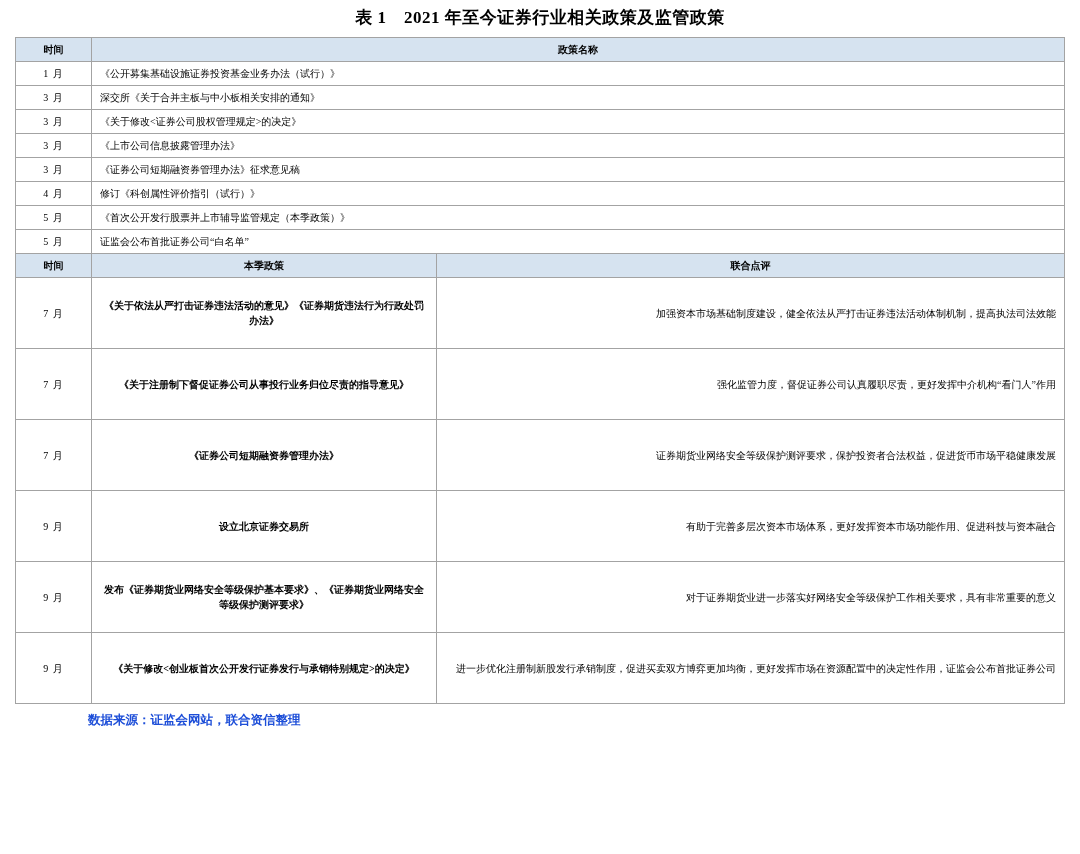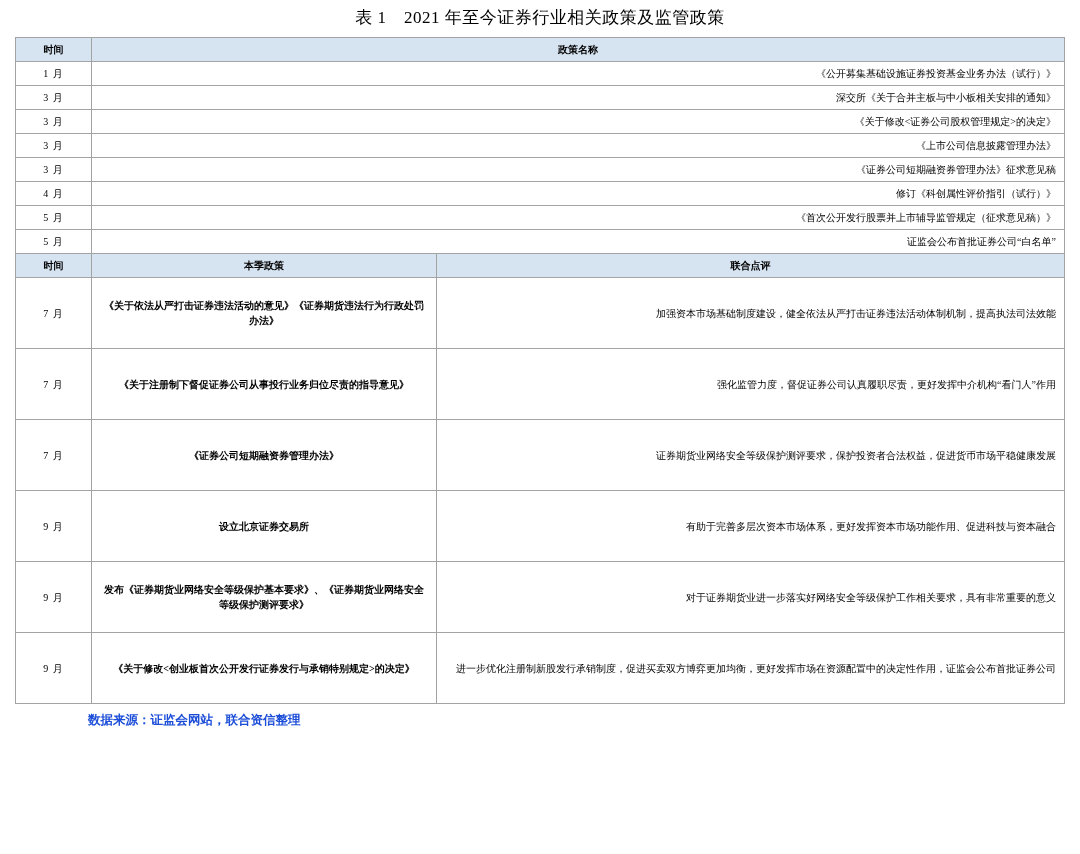--- a/index.html
+++ b/index.html
@@ -16,21 +16,21 @@
   .page {
     position: relative;
     width: 1080px;
     height: 854px;
     box-sizing: border-box;
     padding: 0;
   }
   .table-caption {
     text-align: center;
     font-size: 17px;
-    font-weight: normal;
+    font-weight: bold;
     letter-spacing: 0.5px;
     padding: 6px 0 8px 0;
   }
   table.policy-table {
     border-collapse: collapse;
     width: 1050px;
     margin: 0 auto;
     table-layout: fixed;
   }
   table.policy-table td, table.policy-table th {
@@ -50,21 +50,21 @@
     font-size: 16px;
     padding: 7px 8px;
   }
   .time-cell {
     text-align: center;
     font-size: 15.5px;
     letter-spacing: 1px;
     margin-top: 45px;
   }
   .name-cell {
-    text-align: right;
+    text-align: left;
   }
   .mid-cell {
     text-align: center;
     line-height: 1.62;
     font-weight: bold;
   }
   .cmt-cell {
     text-align: right;
     line-height: 1.62;
     padding-left: 10px;
@@ -118,21 +118,21 @@
       <tr>
         <td class="time-cell">3 月</td>
         <td class="name-cell" colspan="2">《证券公司短期融资券管理办法》征求意见稿</td>
       </tr>
       <tr>
         <td class="time-cell">4 月</td>
         <td class="name-cell" colspan="2">修订《科创属性评价指引（试行）》</td>
       </tr>
       <tr>
         <td class="time-cell">5 月</td>
-        <td class="name-cell" colspan="2">《首次公开发行股票并上市辅导监管规定（征求意见稿）》</td>
+        <td class="name-cell" colspan="2">《首次公开发行股票并上市辅导监管规定（本季政策）》</td>
       </tr>
       <tr>
         <td class="time-cell">5 月</td>
         <td class="name-cell" colspan="2">证监会公布首批证券公司“白名单”</td>
       </tr>
 
       <tr>
         <td class="hdr">时间</td>
         <td class="hdr">本季政策</td>
         <td class="hdr">联合点评</td>

